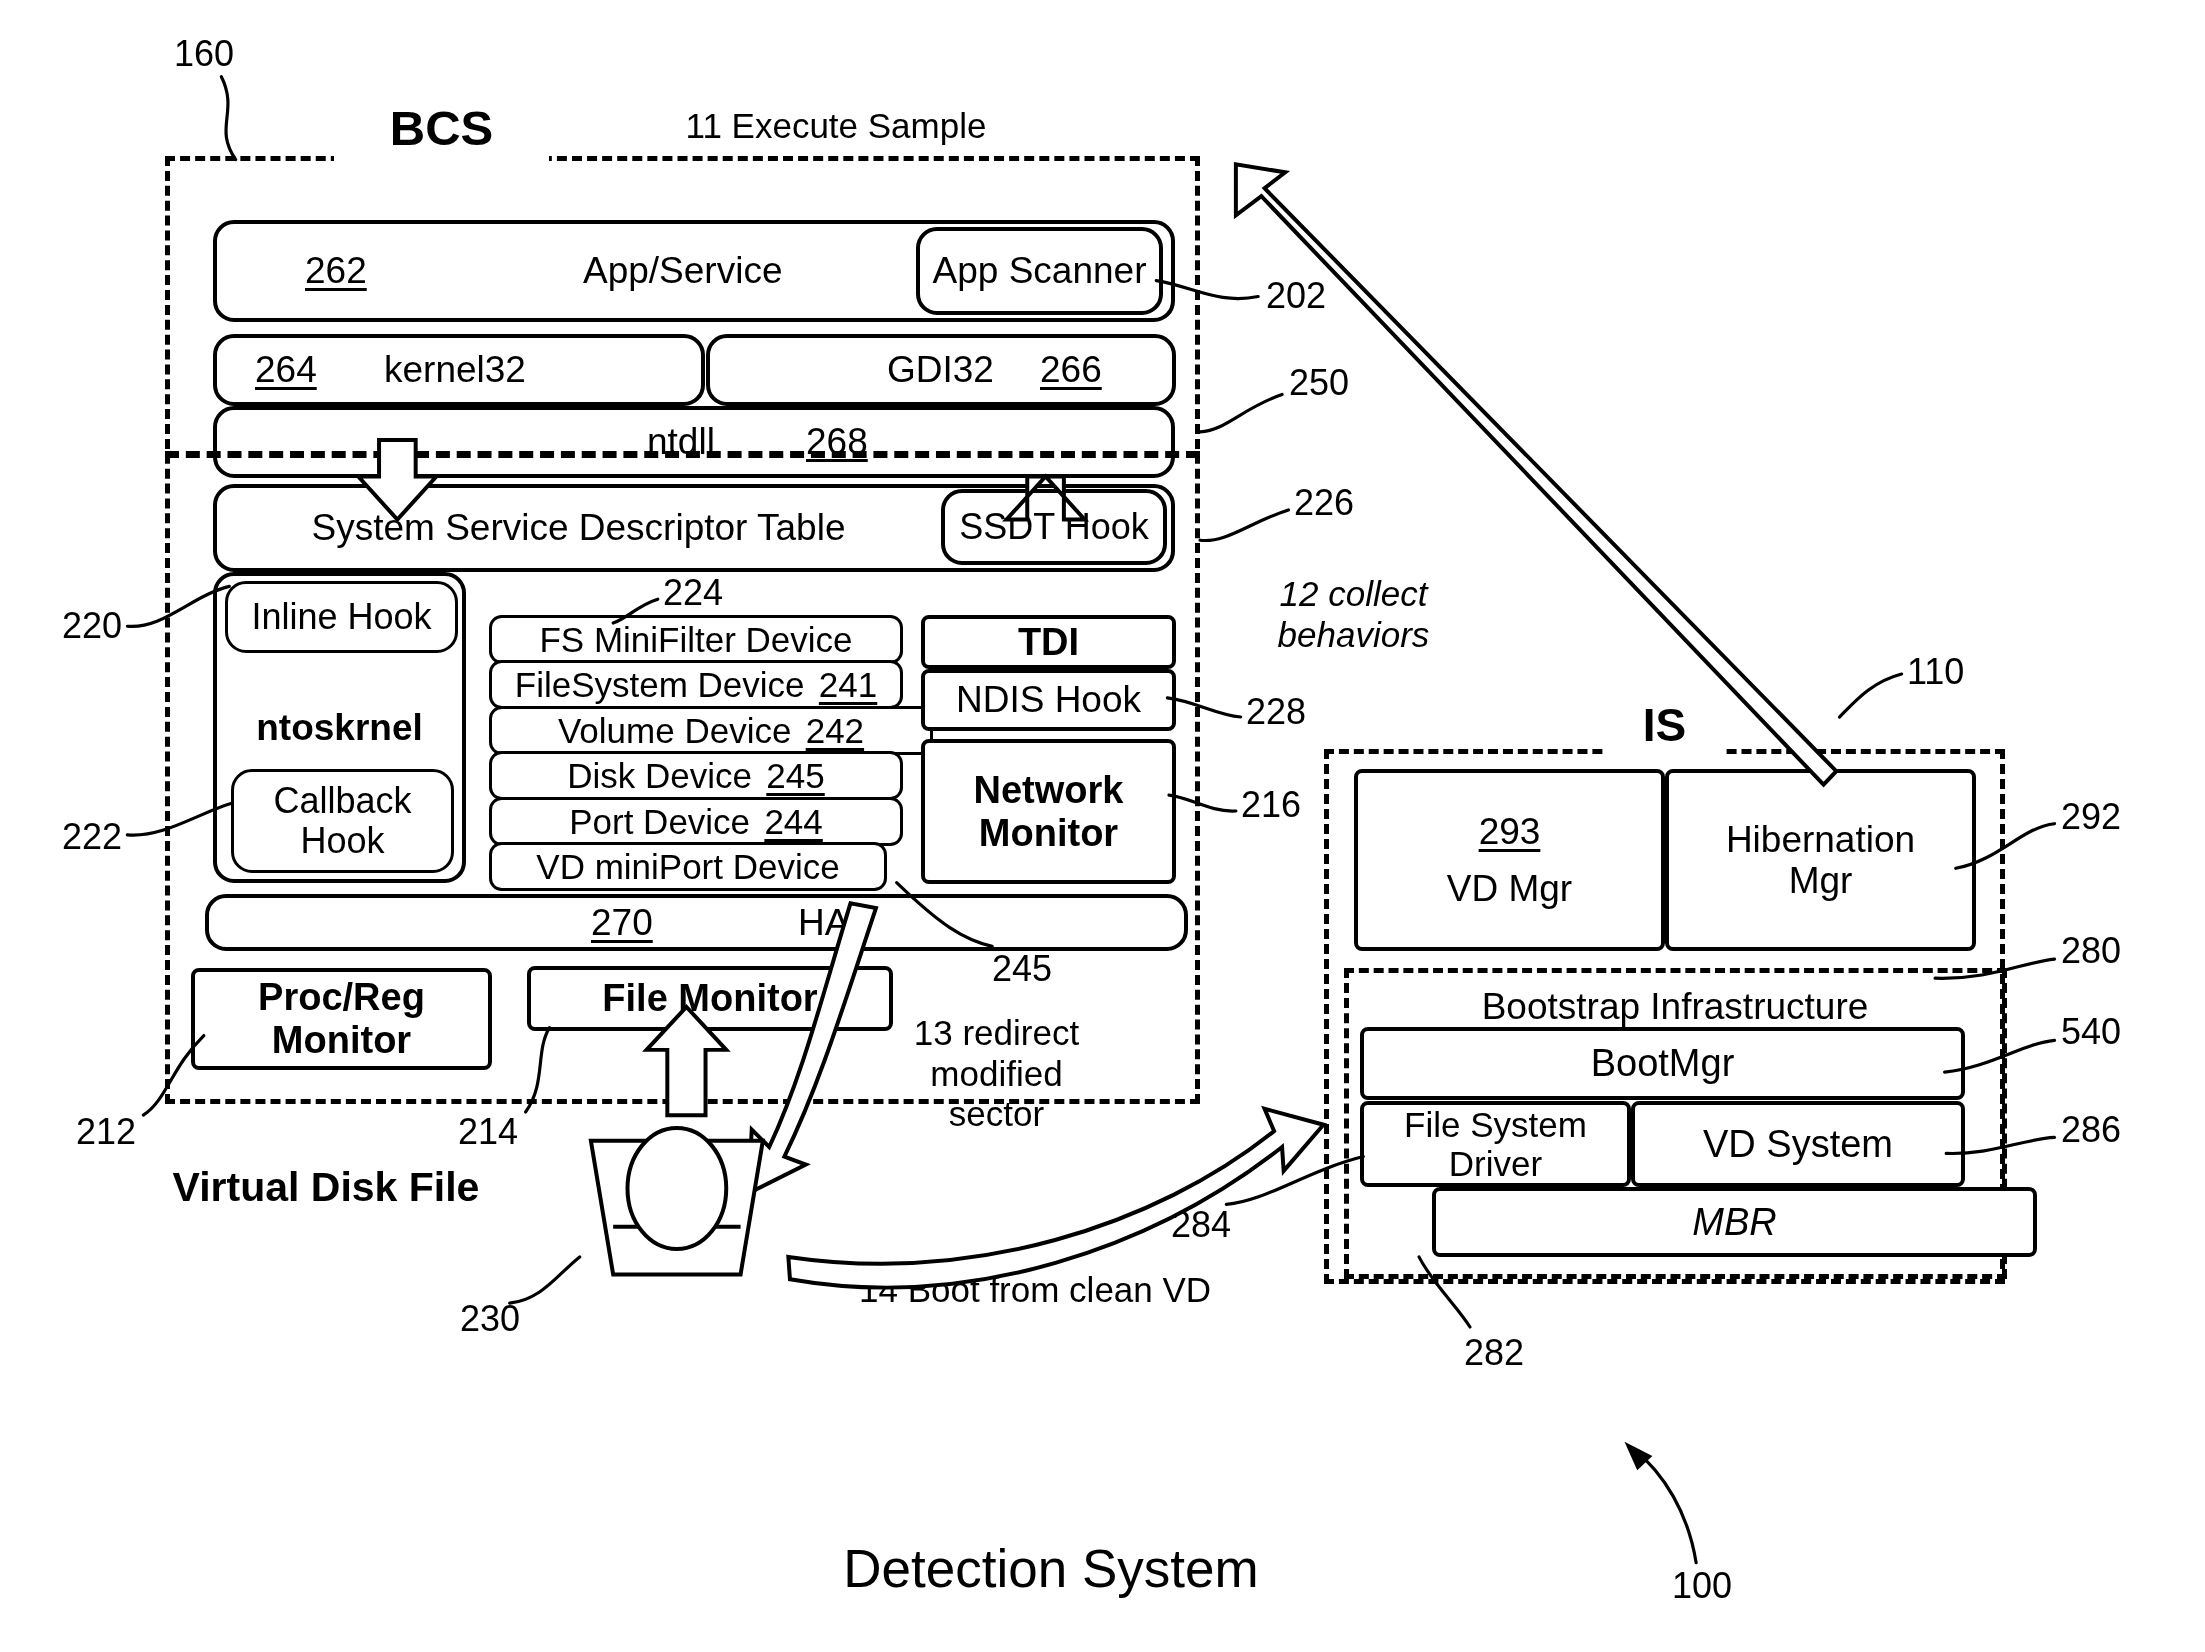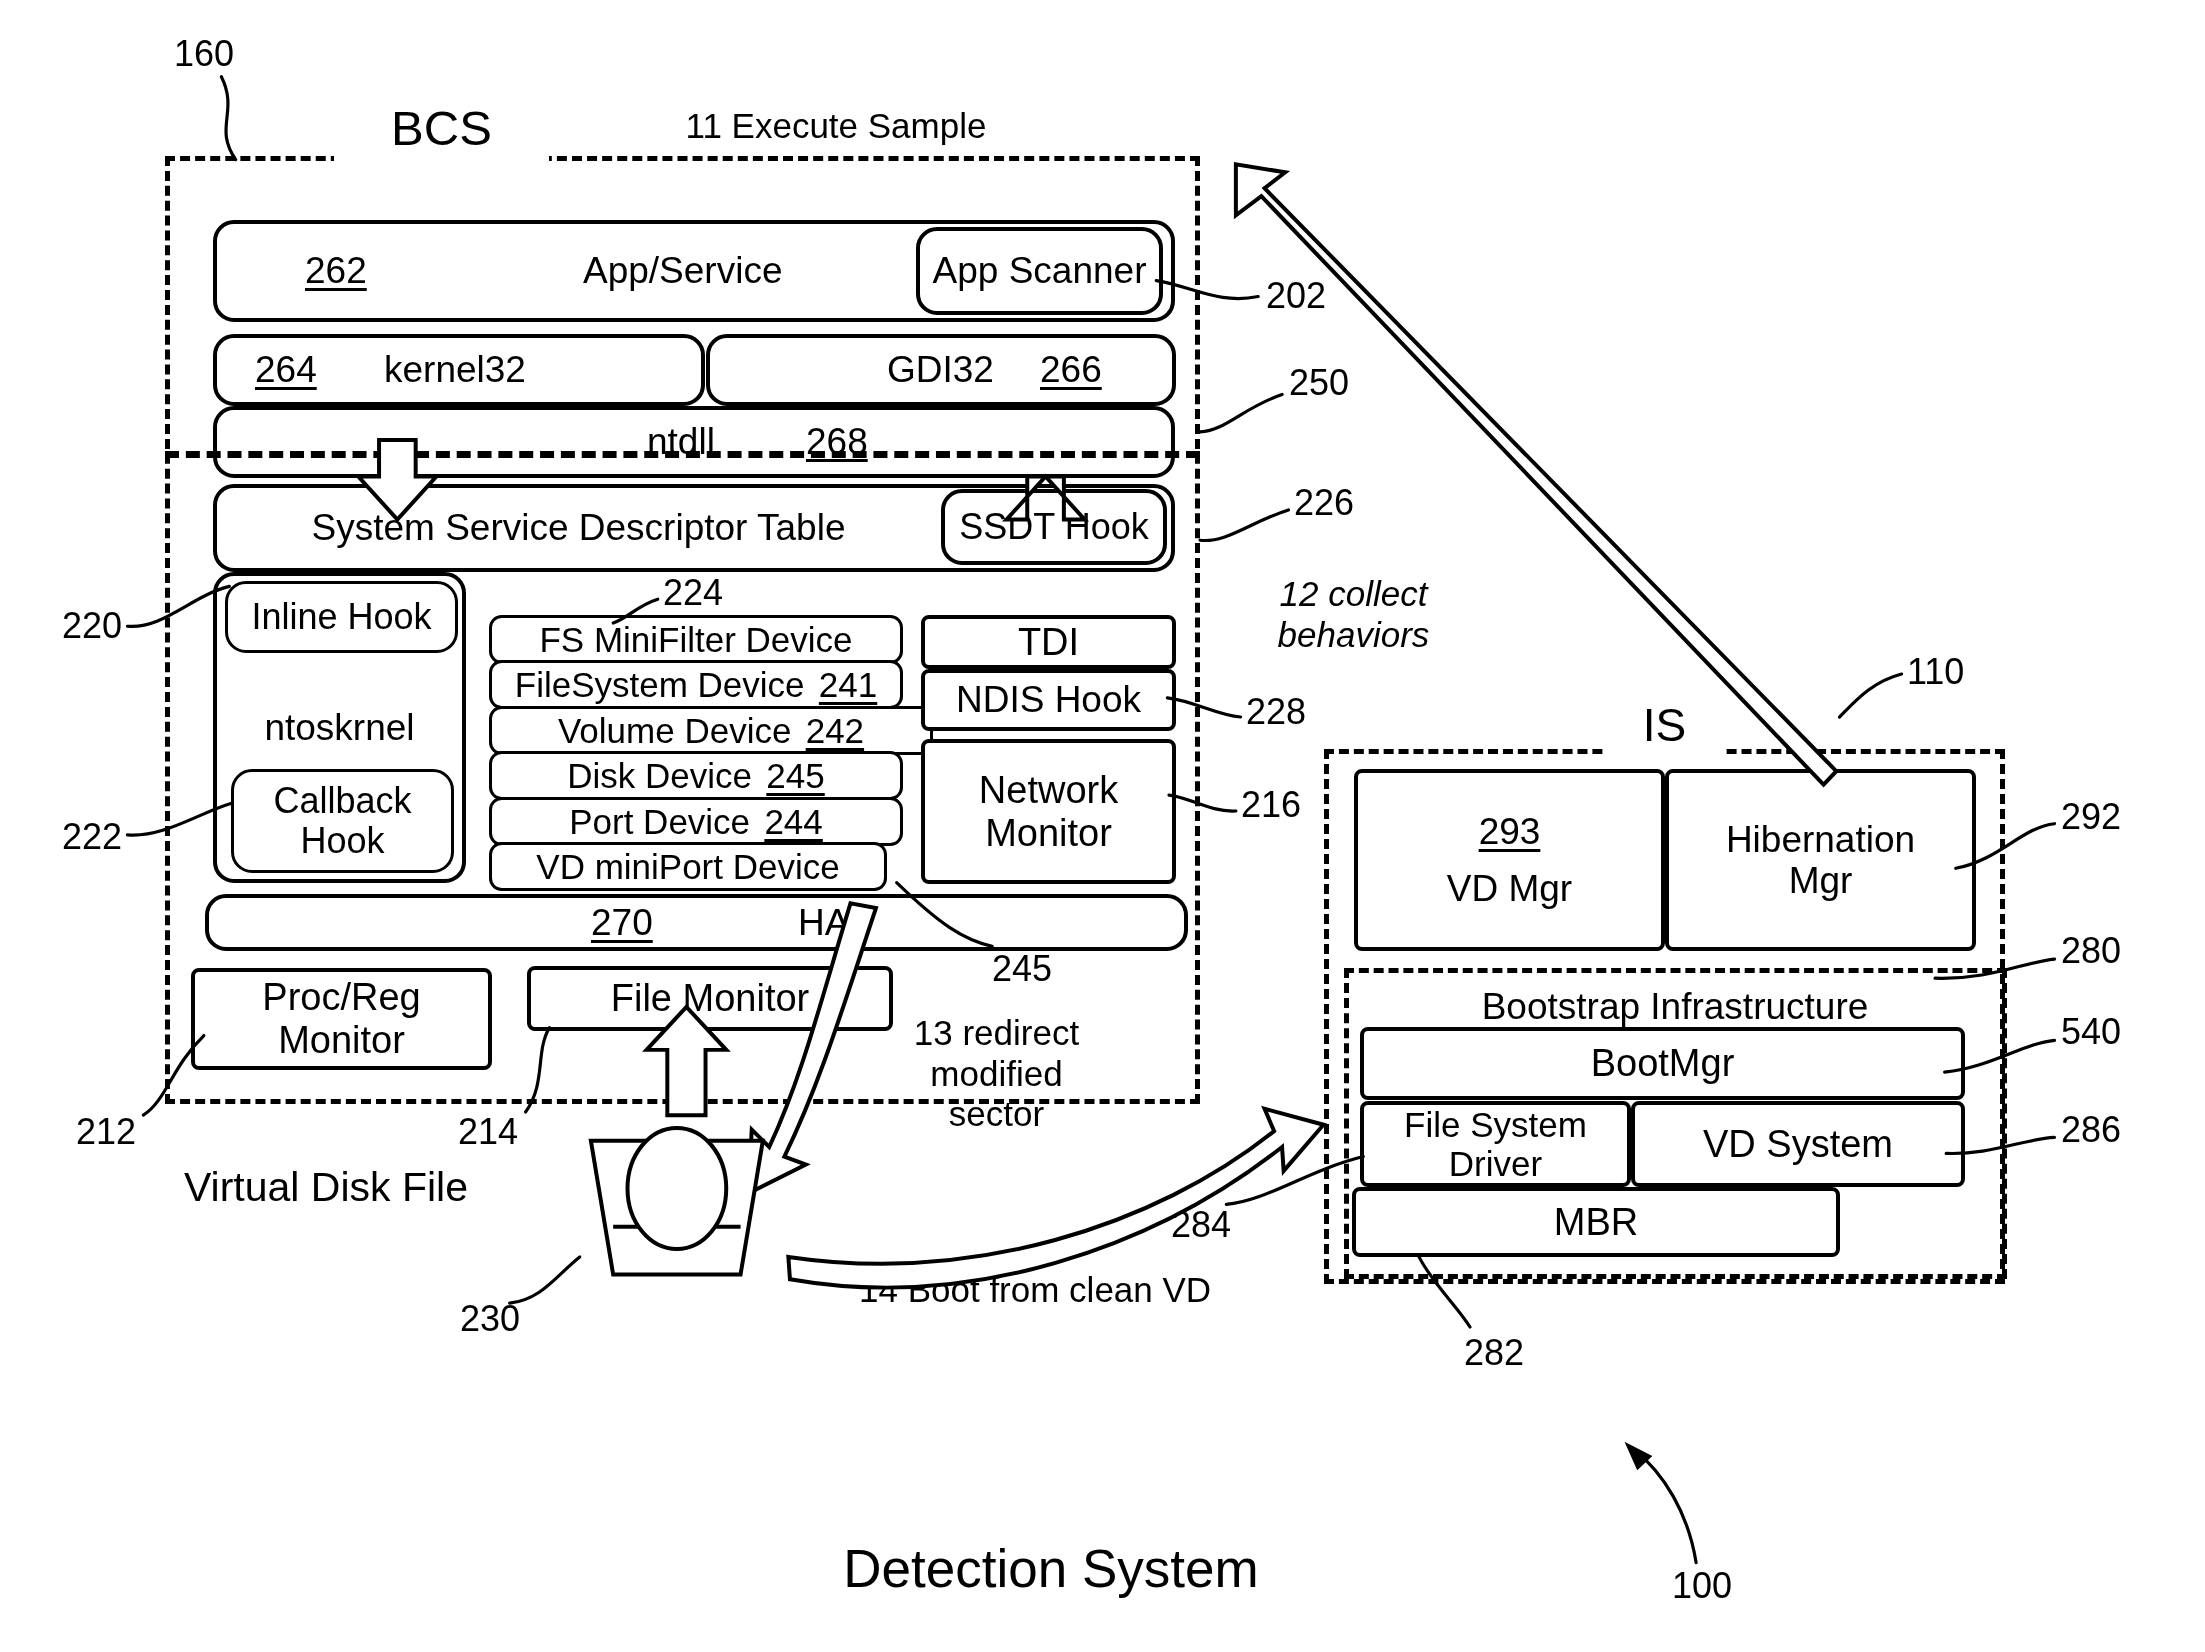--- a/index.html
+++ b/index.html
@@ -29,21 +29,21 @@
 
   .lbl{
     display:flex;align-items:center;justify-content:center;
     text-align:center;white-space:pre-line;line-height:1.12;
   }
   .refnum{
     position:absolute;font-size:36px;letter-spacing:0px;
     white-space:nowrap;
   }
   .u{ text-decoration:underline; text-underline-offset:4.8px; }
-  .bold{font-weight:normal;}
+  .bold{font-weight:bold;}
   .note{position:absolute;font-size:35px;line-height:1.16;white-space:pre-line;text-align:center;}
 
   
   .rowtext{width:100%;height:100%;position:relative;}
   .rowtext span{position:absolute;top:50%;transform:translateY(-50%);font-size:37px;white-space:nowrap;}
 
   svg.overlay{position:absolute;left:0;top:0;width:2205px;height:1653px;pointer-events:none;}
 </style>
 </head>
 <body>
@@ -221,21 +221,21 @@
   <div class="abs box sq" style="left:1360px;top:1101px;width:271px;height:86px;">
     <div class="lbl" style="font-size:35px;">File System
 Driver</div>
   </div>
   <div class="abs box sq" style="left:1631px;top:1101px;width:334px;height:86px;">
     <div class="lbl" style="font-size:38px;">VD System</div>
   </div>
   <div class="refnum" style="left:2061px;top:1109px;">286</div>
   <div class="refnum" style="left:1171px;top:1204px;">284</div>
 
-  <div class="abs box sq" style="left:1352px;top:1187px;width:488px;height:70px;">
+  <div class="abs box sq" style="left:1432px;top:1187px;width:605px;height:70px;font-style:italic;">
     <div class="lbl" style="font-size:38px;">MBR</div>
   </div>
   <div class="refnum" style="left:1464px;top:1332px;">282</div>
 
   <div class="abs lbl" style="left:796px;top:1537px;width:510px;height:64px;font-size:53px;">Detection System</div>
   <div class="refnum" style="left:1672px;top:1565px;">100</div>
 
   <svg class="overlay" viewBox="0 0 2769 2075">
     <defs>
       <marker id="solidArrow" markerWidth="14" markerHeight="14" refX="2" refY="5" orient="auto">

